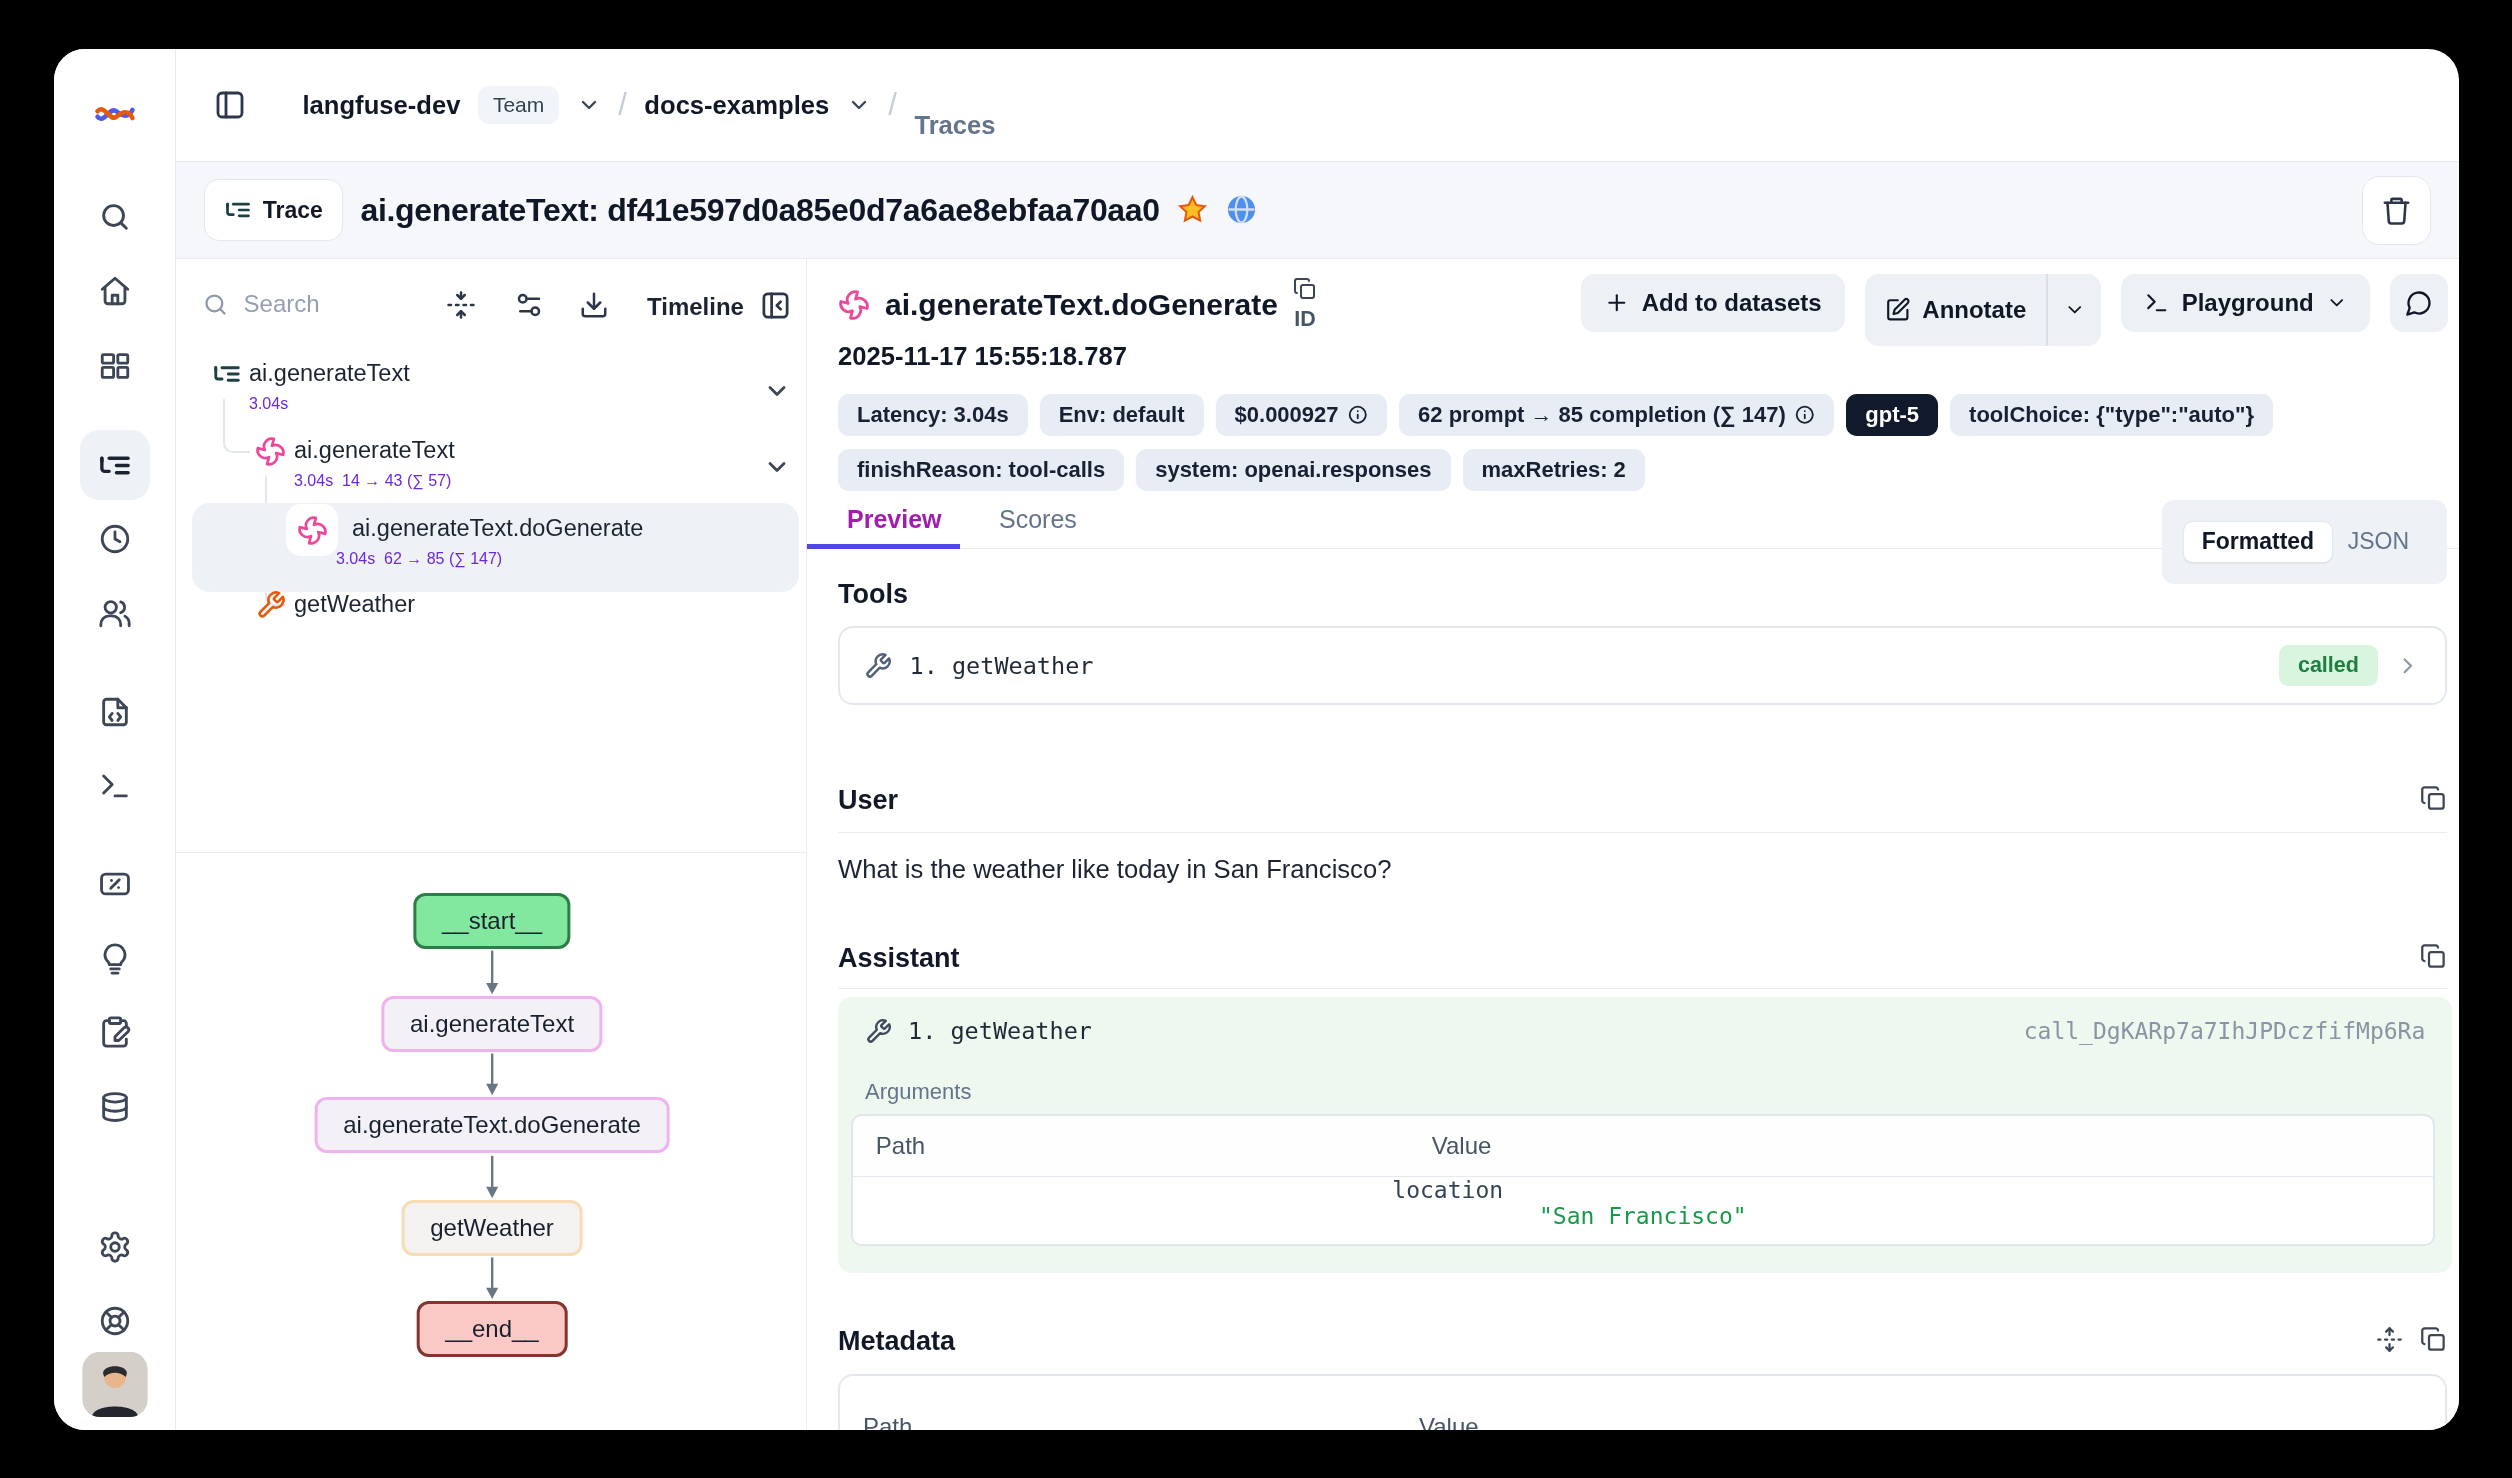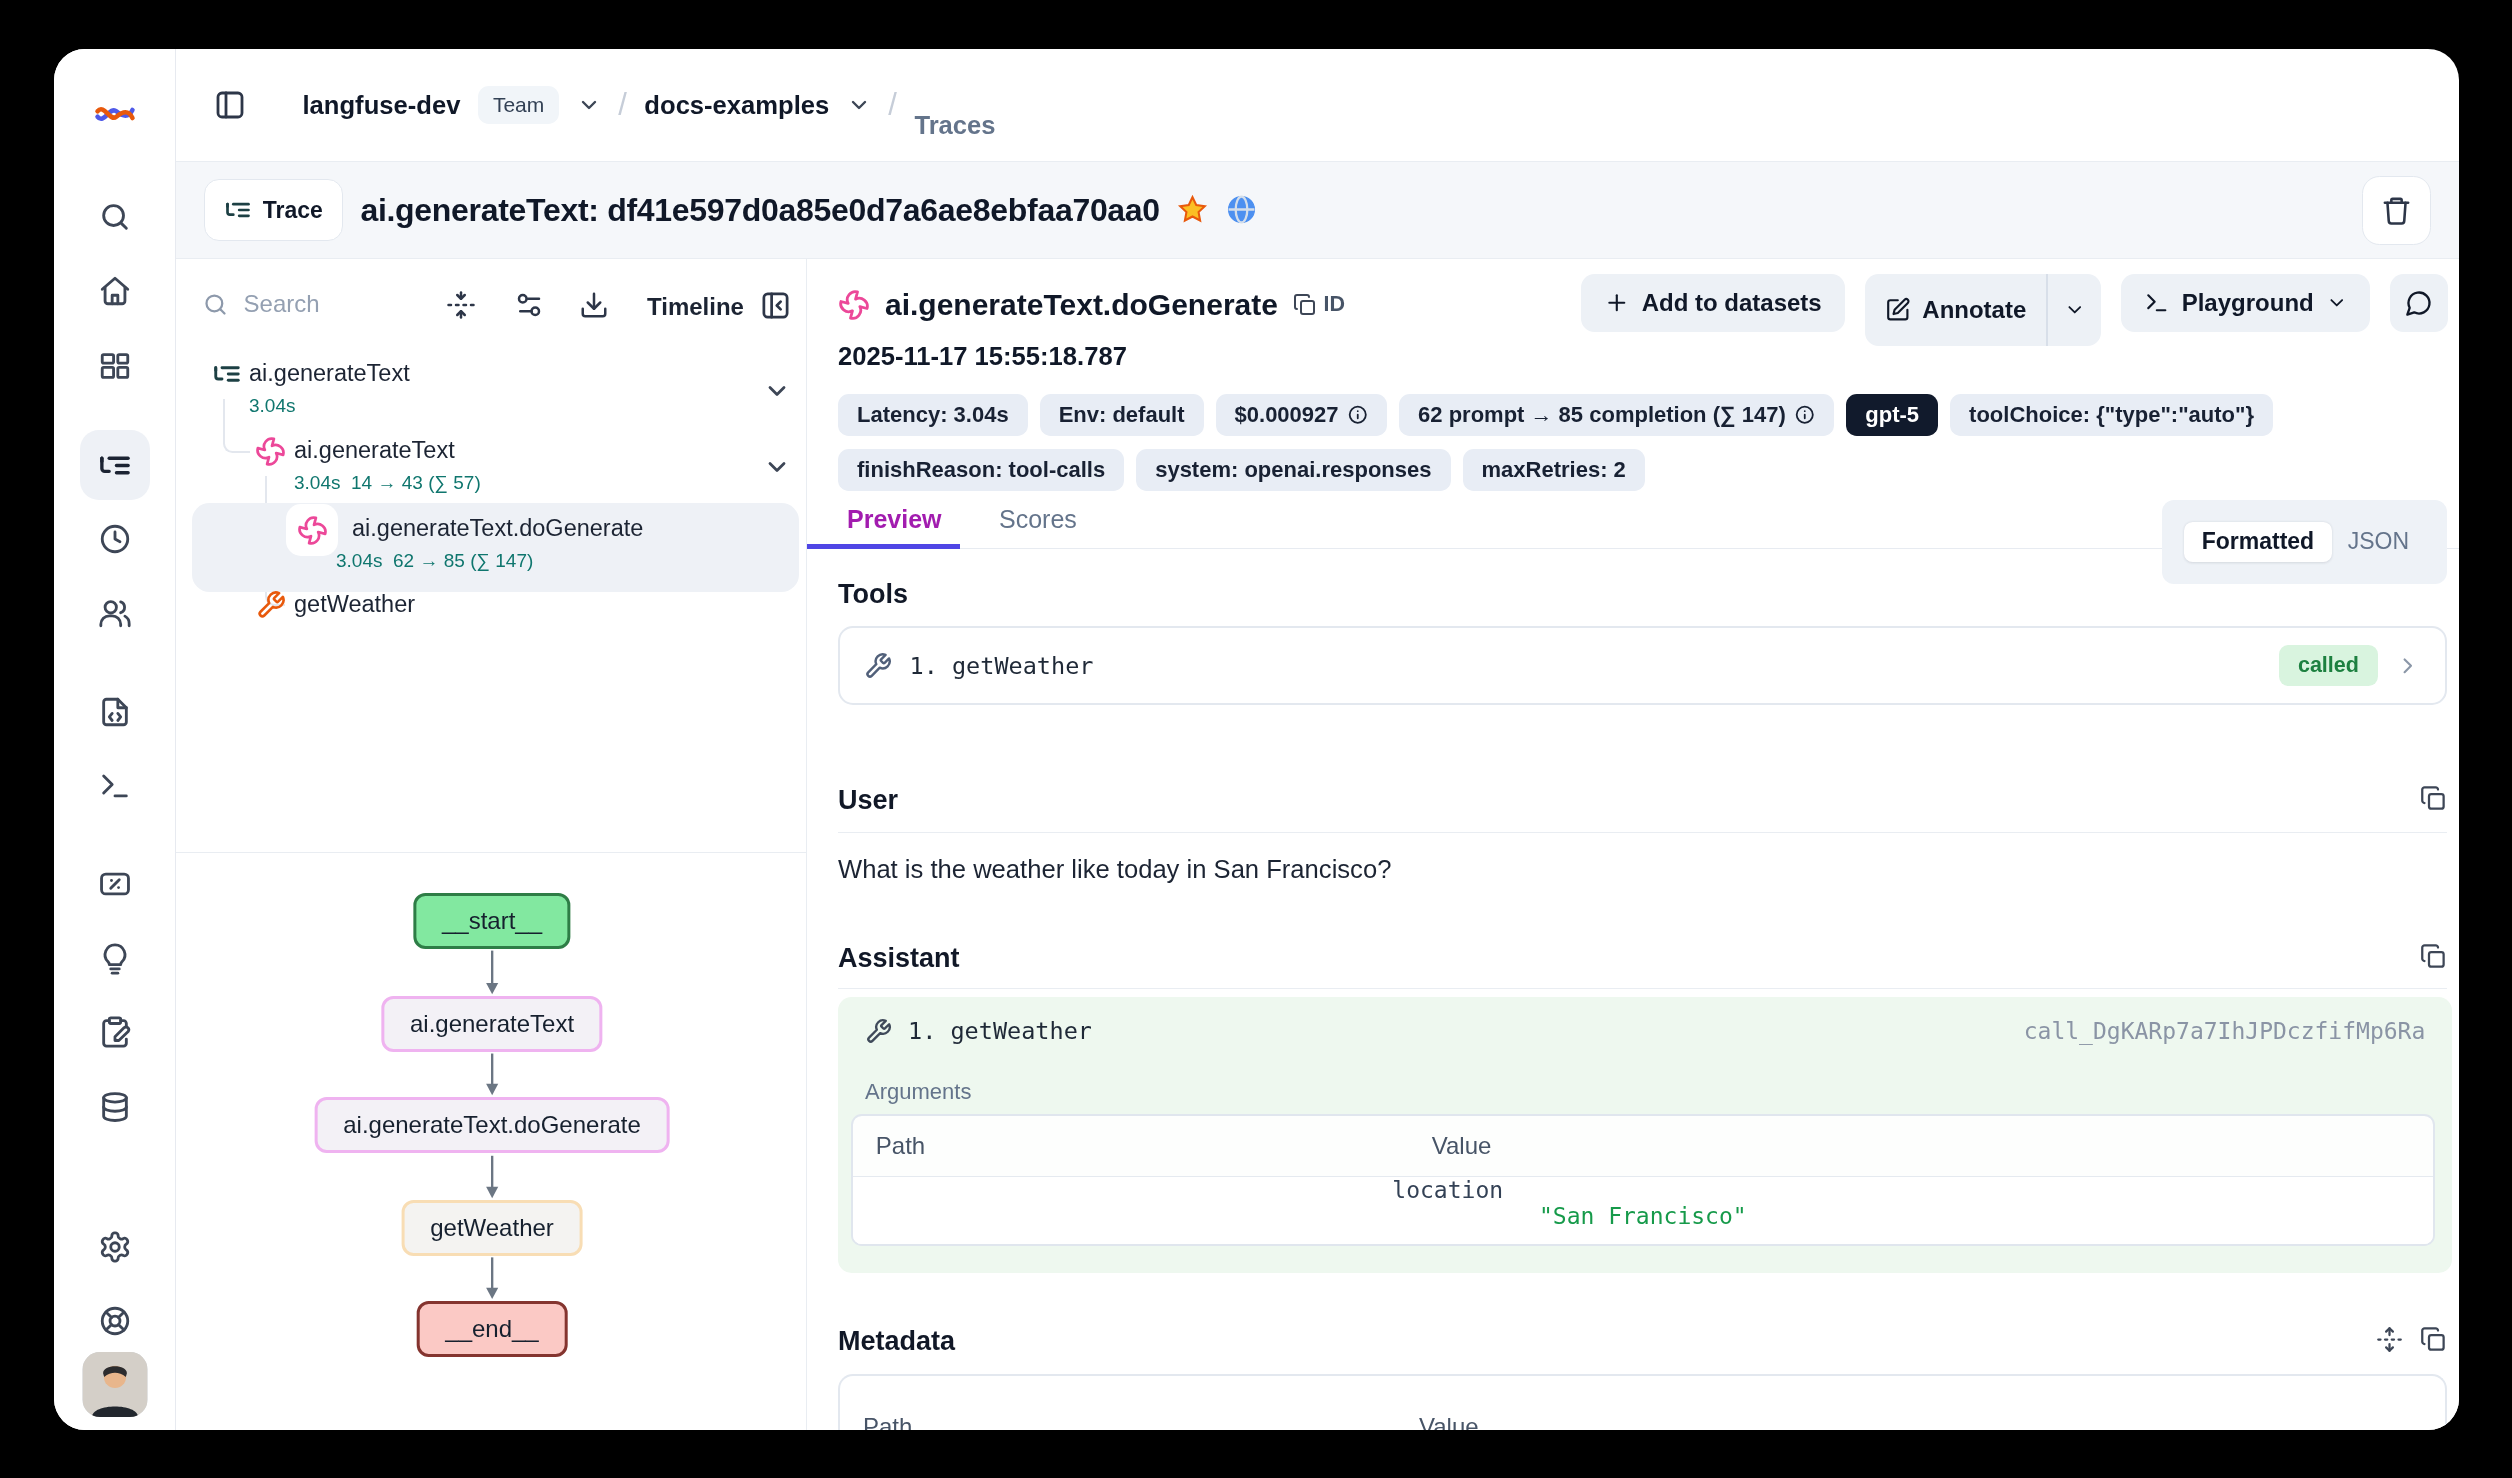--- a/index.html
+++ b/index.html
@@ -35,41 +35,41 @@
   
   .leftpanel { width:631px; flex:none; border-right:1.3px solid #e9edf2; position:relative; background:#fff; }
   .lp-toolbar { position:absolute; left:0; top:0; width:100%; height:94px; }
   .lp-search { position:absolute; left:25.6px; top:31px; display:flex; align-items:center; gap:15px; color:#8d99ab; }
   .lp-search input { border:none; outline:none; background:transparent; font-size:24px; font-family:"Liberation Sans",sans-serif; color:#101828; width:202px; }
   .lp-search input::placeholder { color:#94a0b2; }
   .tb-ic { position:absolute; top:31px; color:#2d3648; }
   .tb-label { position:absolute; top:34px; font-size:24px; font-weight:600; color:#1c2433; }
 
   .tree-row-label { font-size:23.5px; color:#1c2433; font-weight:500; position:absolute; white-space:nowrap; }
-  .tree-row-sub { font-size:19px; color:#0f766e; position:absolute; white-space:nowrap; }
+  .tree-row-sub { font-size:16px; color:#6d28d9; position:absolute; white-space:nowrap; }
   .tree-ic { position:absolute; }
   .tree-chev { position:absolute; left:587px; color:#3d4656; }
   .tree-selected { position:absolute; left:16px; top:244px; width:607px; height:89px; background:#eef1f6; border-radius:17.5px; }
   .tree-icchip { position:absolute; left:110px; top:245px; width:52px; height:52px; background:#fff; border-radius:15px; display:flex; align-items:center; justify-content:center; }
   .connector { position:absolute; border-color:#e3e7ee; }
   .lp-divider { position:absolute; left:0; top:593px; width:100%; height:1.3px; background:#e9edf2; }
 
   
   .gnode { position:absolute; transform:translateX(-50%); font-size:24px; color:#16202e; padding:10.8px 25.6px; border-radius:12px; border:3.4px solid; white-space:nowrap; background:#f3f3f6; }
   .gnode.start { background:#82e8a0; border-color:#2e7d46; }
   .gnode.span  { background:#f3f1f6; border-color:#efb3f0; }
   .gnode.tool  { background:#f4f3f1; border-color:#f8ddb4; }
   .gnode.end   { background:#fbc9c5; border-color:#84342f; }
   .graph-arrows { position:absolute; inset:0; pointer-events:none; }
 
   
   .detail { flex:1; position:relative; overflow:hidden; background:#fff; }
   .d-head { position:absolute; left:31px; top:15px; height:61px; display:flex; align-items:center; gap:15px; }
   .d-title { font-size:30px; font-weight:600; color:#101828; }
-  .d-idwrap { display:flex; align-items:center; gap:6.7px; color:#3d4656; }
+  .d-idwrap { display:flex; align-items:center; gap:6.7px; color:#3d4656;flex-direction:column; }
   .d-id { font-size:21.5px; font-weight:600; color:#475467; }
   .d-actions { position:absolute; right:10.8px; top:15px; height:61px; display:flex; align-items:flex-start; gap:20px;padding-left:40px; }
   .btn { background:#edf1f6; border-radius:13.5px; height:58px; display:flex; align-items:center; gap:12px; padding:0 23px; font-size:24px; font-weight:600; color:#101828; }
   .btn .ic { color:#101828; }
   .btn-split { background:#edf1f6; border-radius:13.5px; height:72px; display:flex; align-items:stretch; }
   .btn-split .part { display:flex; align-items:center; gap:12px; padding:0 20px; font-size:24px; font-weight:600; color:#101828; }
   .btn-split .divider { width:1.3px; background:#d8dfe9; margin:0; }
   .btn-icon { background:#edf1f6; border-radius:13.5px; width:58px; height:58px; display:flex; align-items:center; justify-content:center; color:#101828; }
 
   .d-ts { position:absolute; left:31px; top:83px; font-size:25.6px; font-weight:600; color:#101828; }

